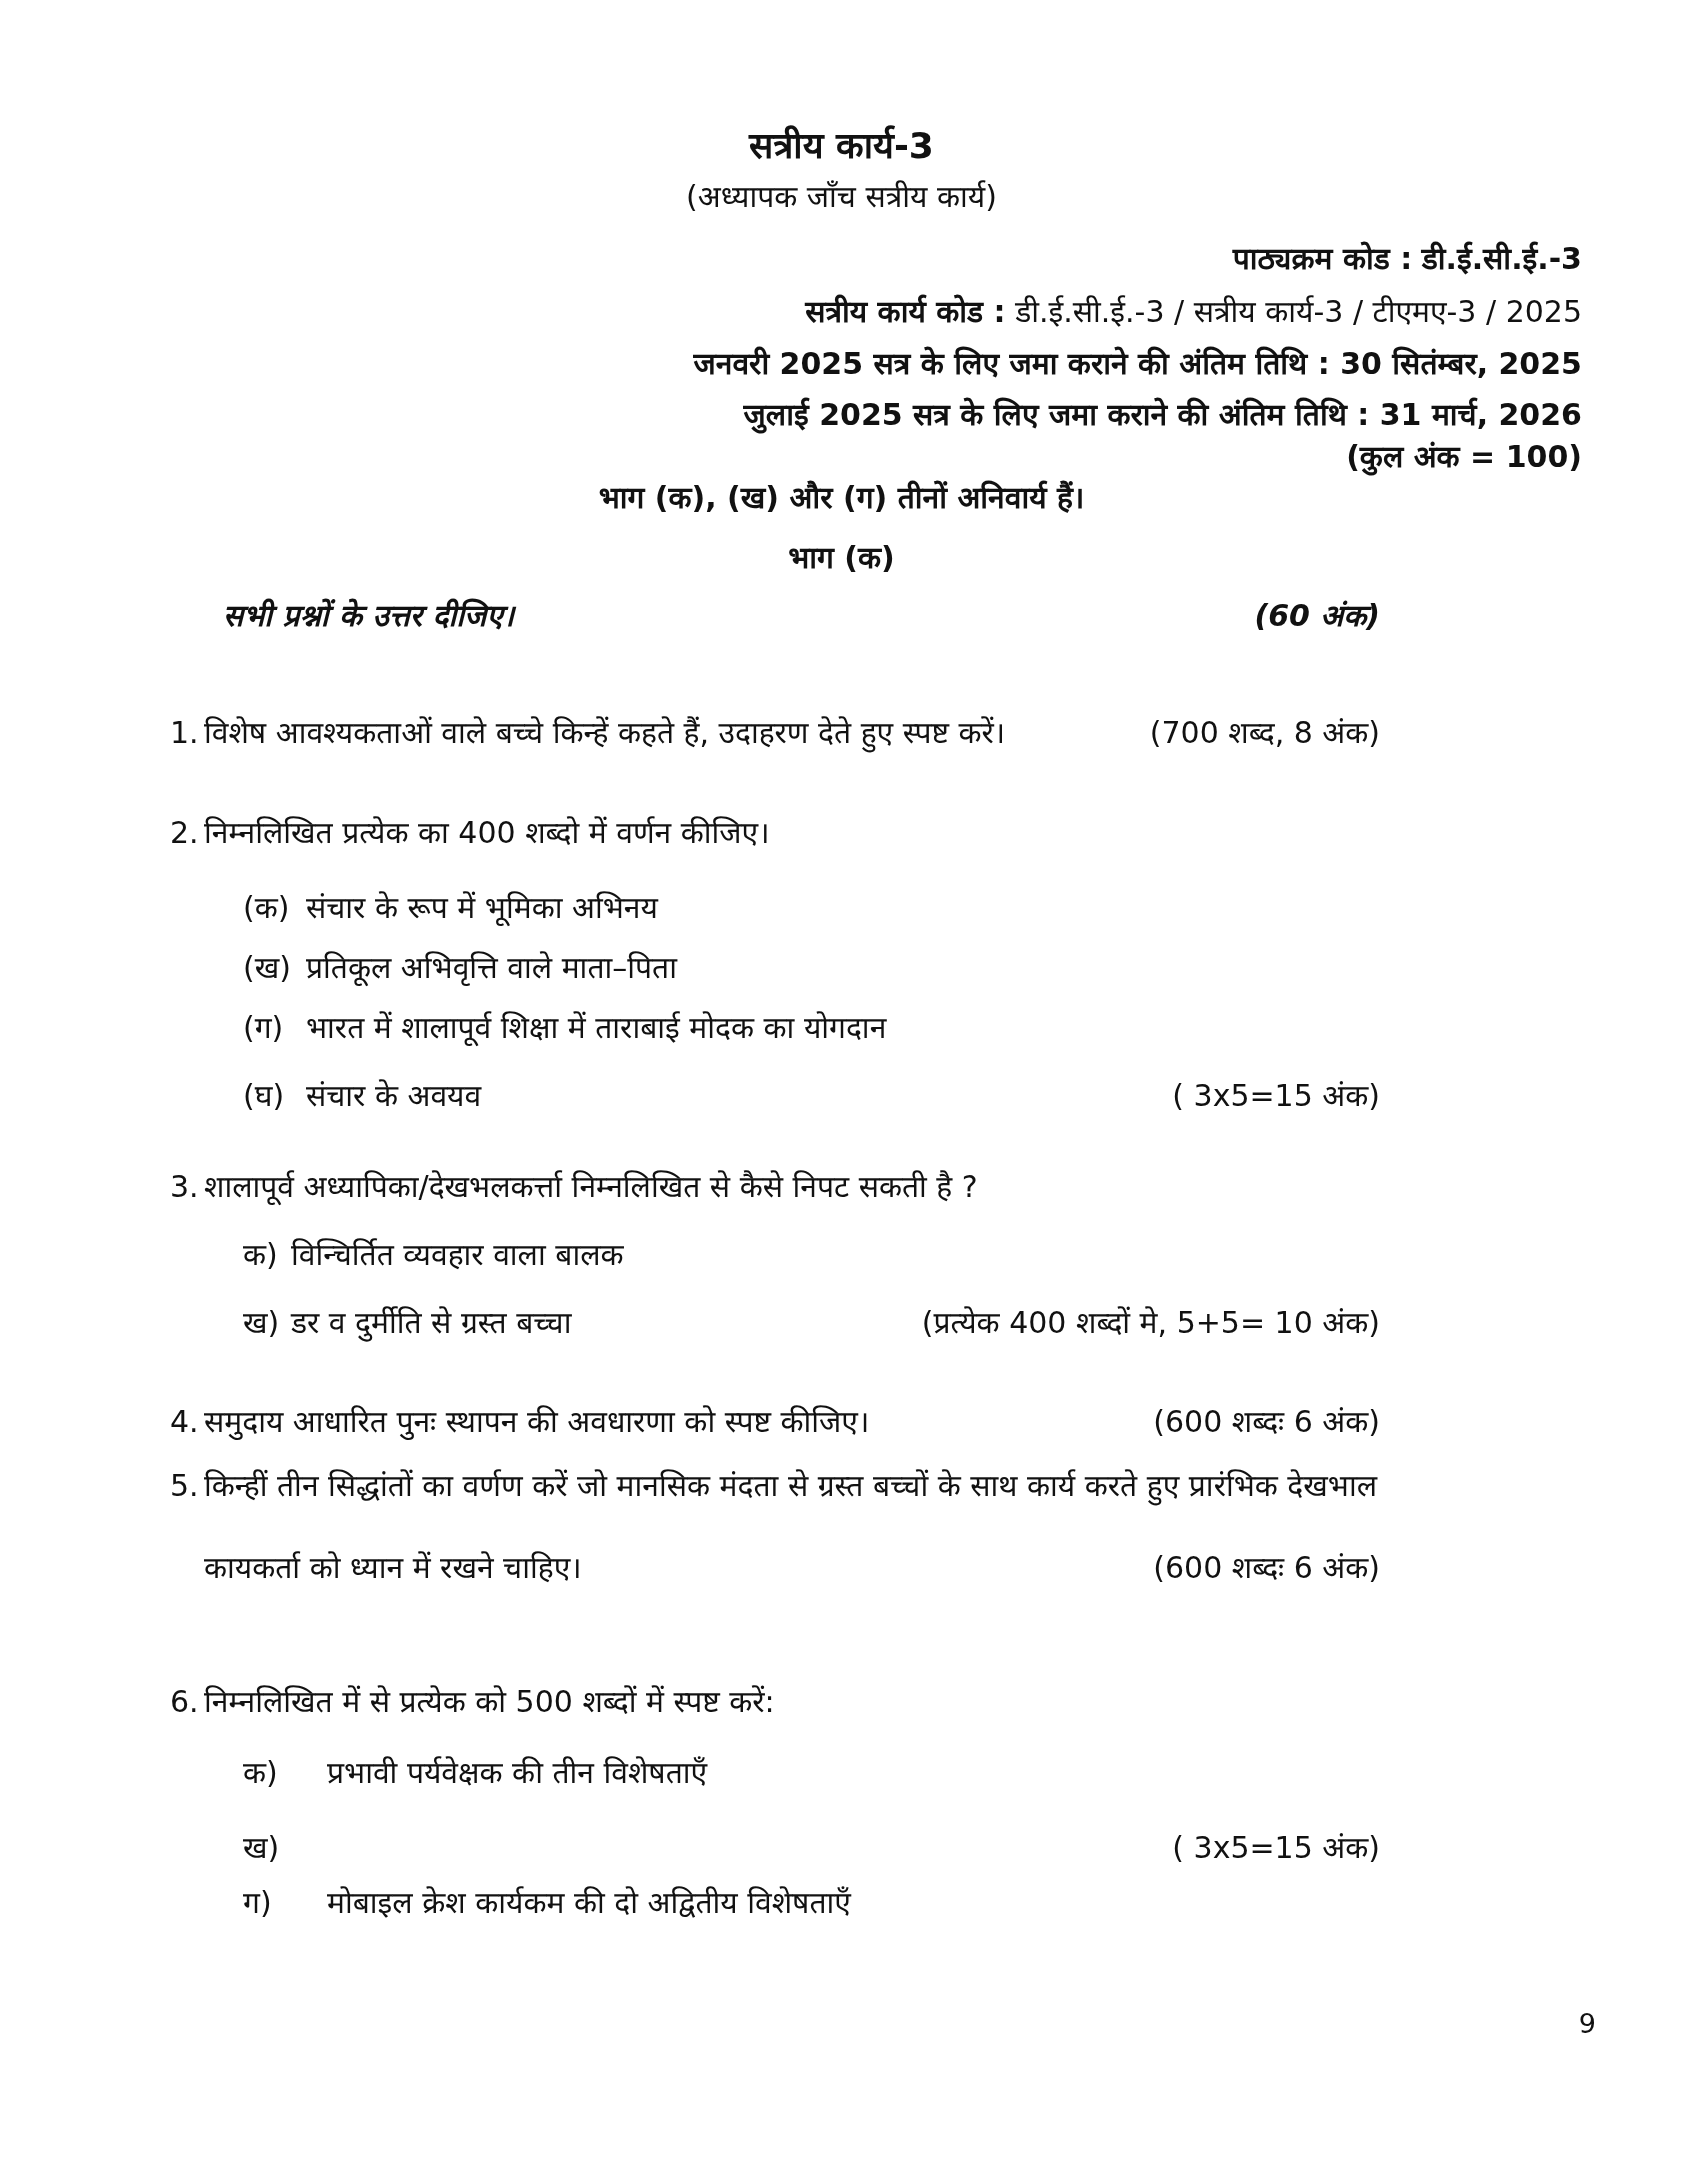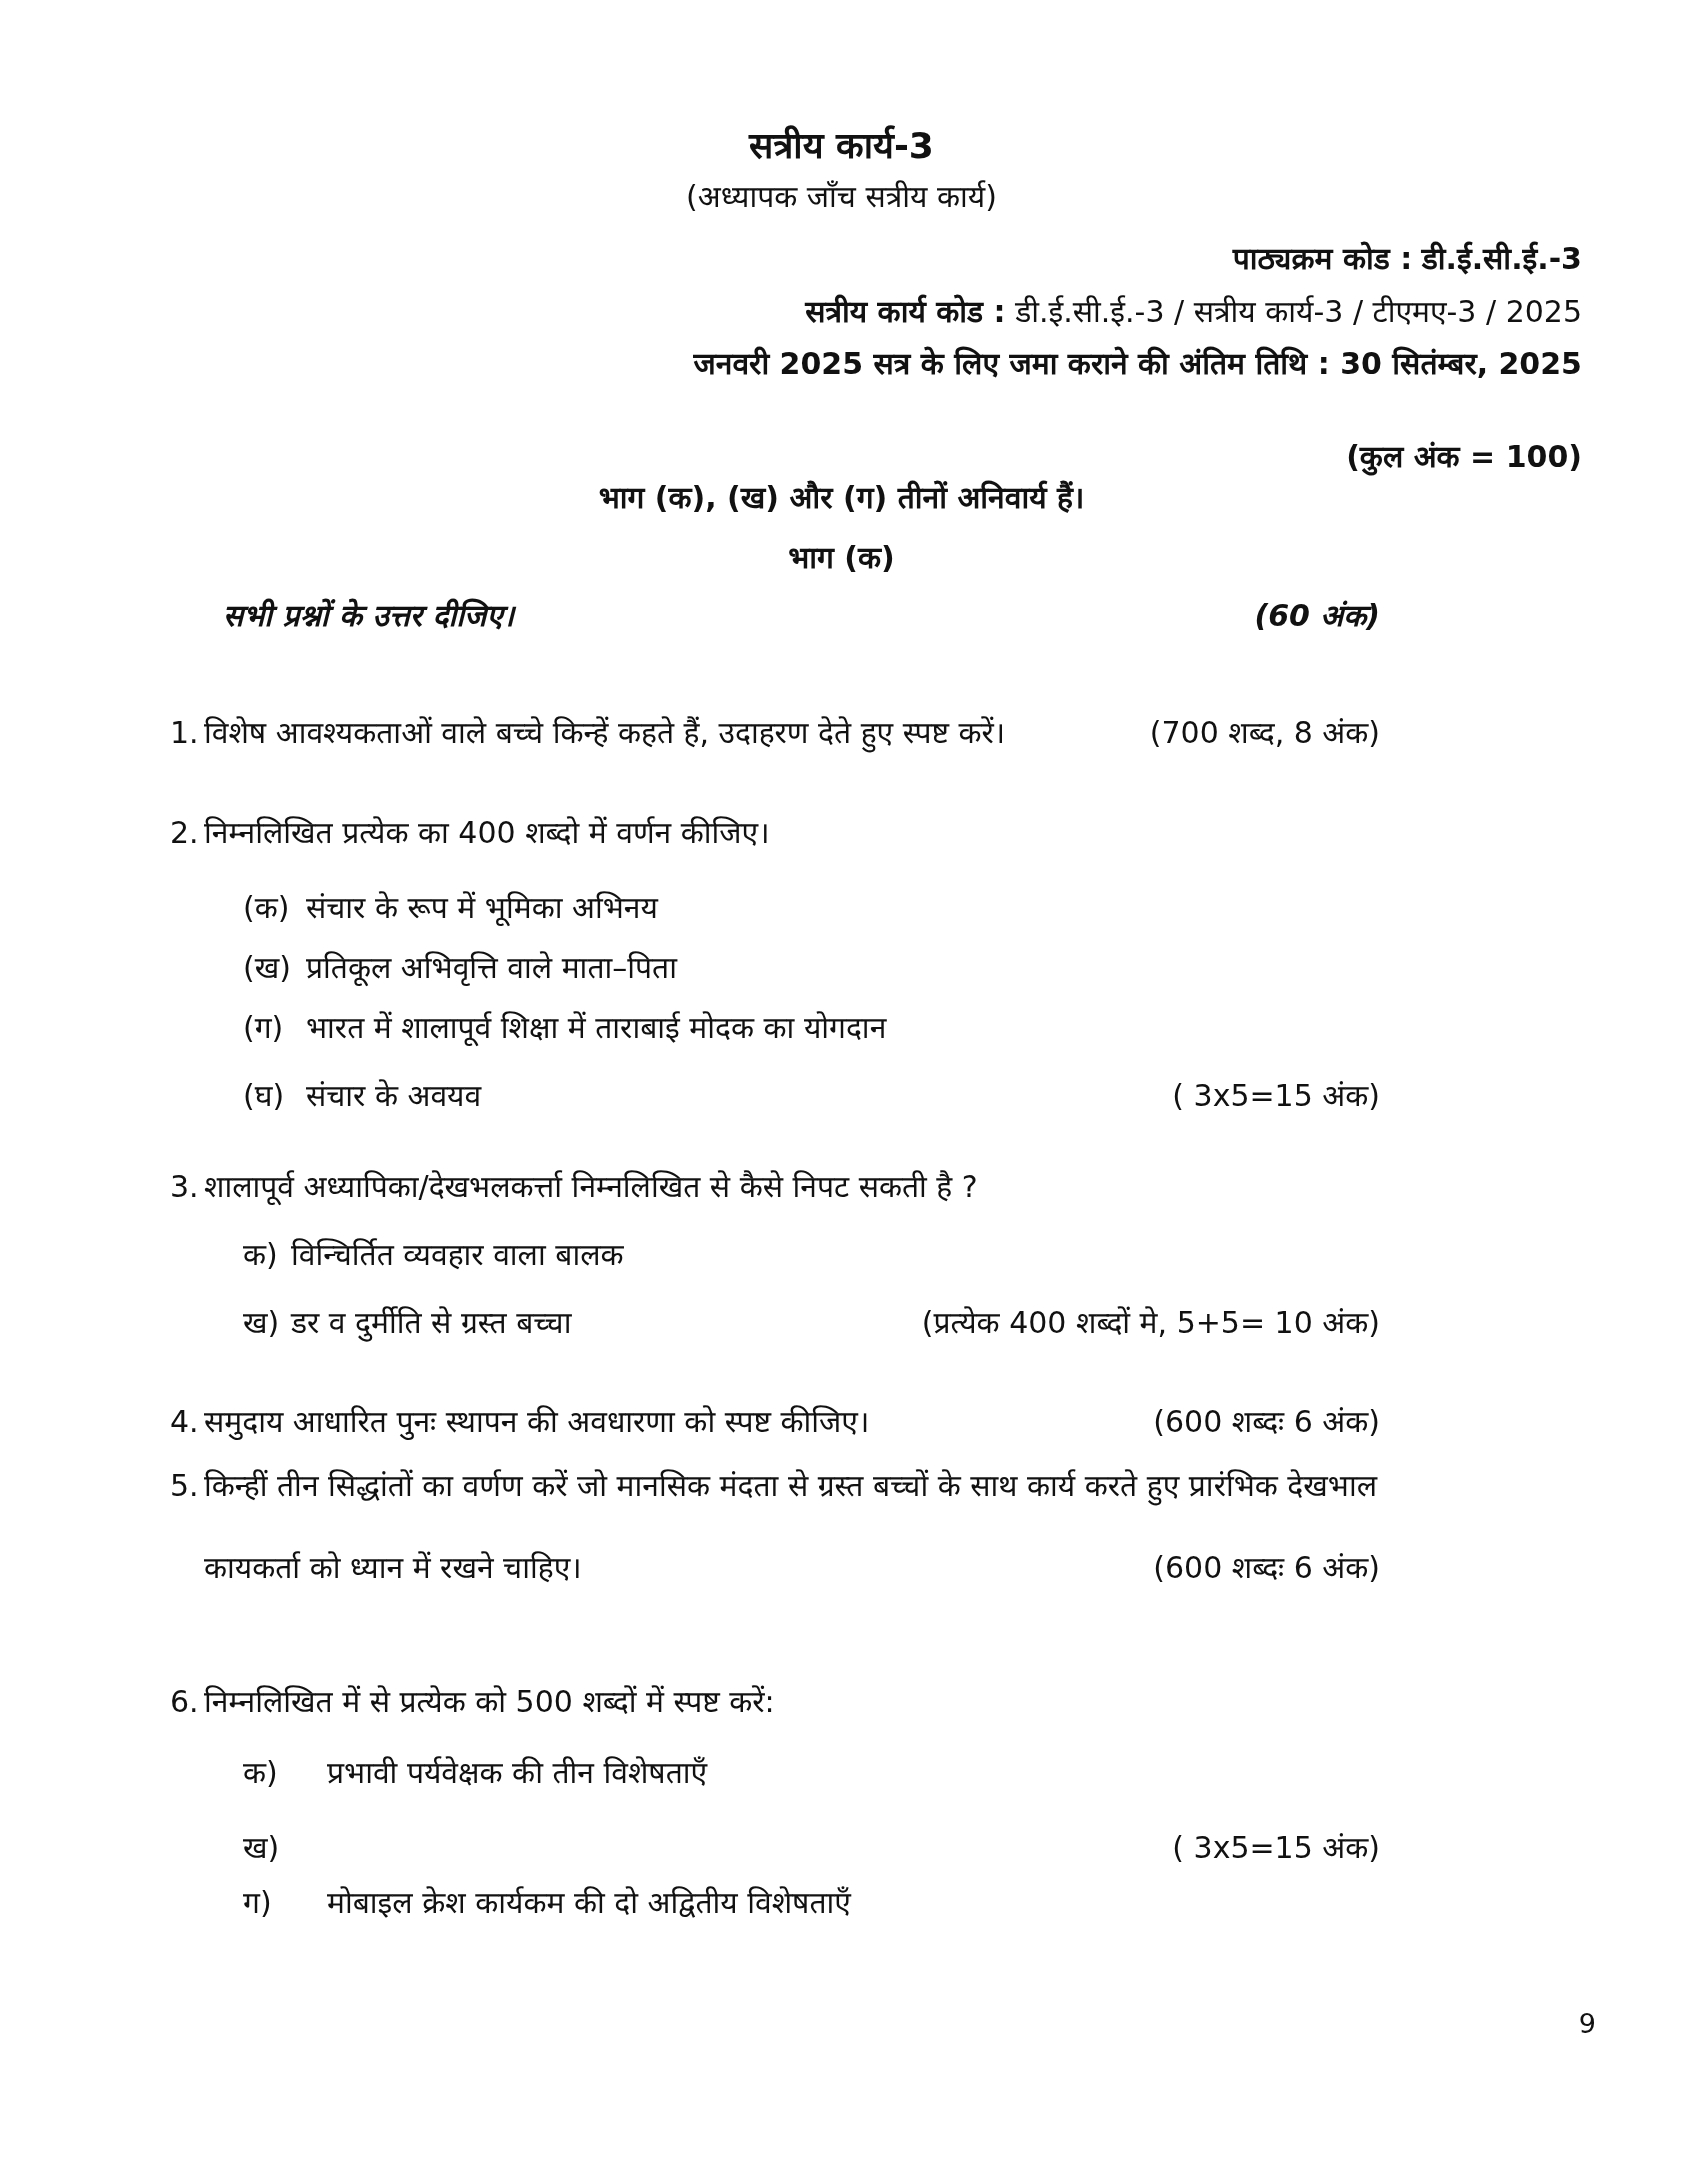--- a/index.html
+++ b/index.html
@@ -83,20 +83,21 @@
     <span class="bold">डी.ई.सी.ई.-3</span>
   </div>
 
   <div class="line hright" style="top:289px">
     <span class="bold">सत्रीय कार्य कोड :</span>
     <span> </span>
     <span>डी.ई.सी.ई.-3 / सत्रीय कार्य-3 / टीएमए-3 / 2025</span>
   </div>
 
   <div class="line hright bold" style="top:341px">जनवरी 2025 सत्र के लिए जमा कराने की अंतिम तिथि : 30 सितंम्बर, 2025</div>
+  <div class="line hright bold" style="top:392px">जुलाई 2025 सत्र के लिए जमा कराने की अंतिम तिथि : 31 मार्च, 2026</div>
   <div class="line hright bold" style="top:434px">(कुल अंक = 100)</div>
 
   <div class="line center bold" style="top:475px">भाग (क), (ख) और (ग) तीनों अनिवार्य हैं।</div>
   <div class="line center bold" style="top:535px">भाग (क)</div>
 
   <div class="answer-row" style="top:584px">
     <span class="bold">सभी प्रश्नों के उत्तर दीजिए।</span>
     <span class="bold qmarks">(60 अंक)</span>
   </div>
 

